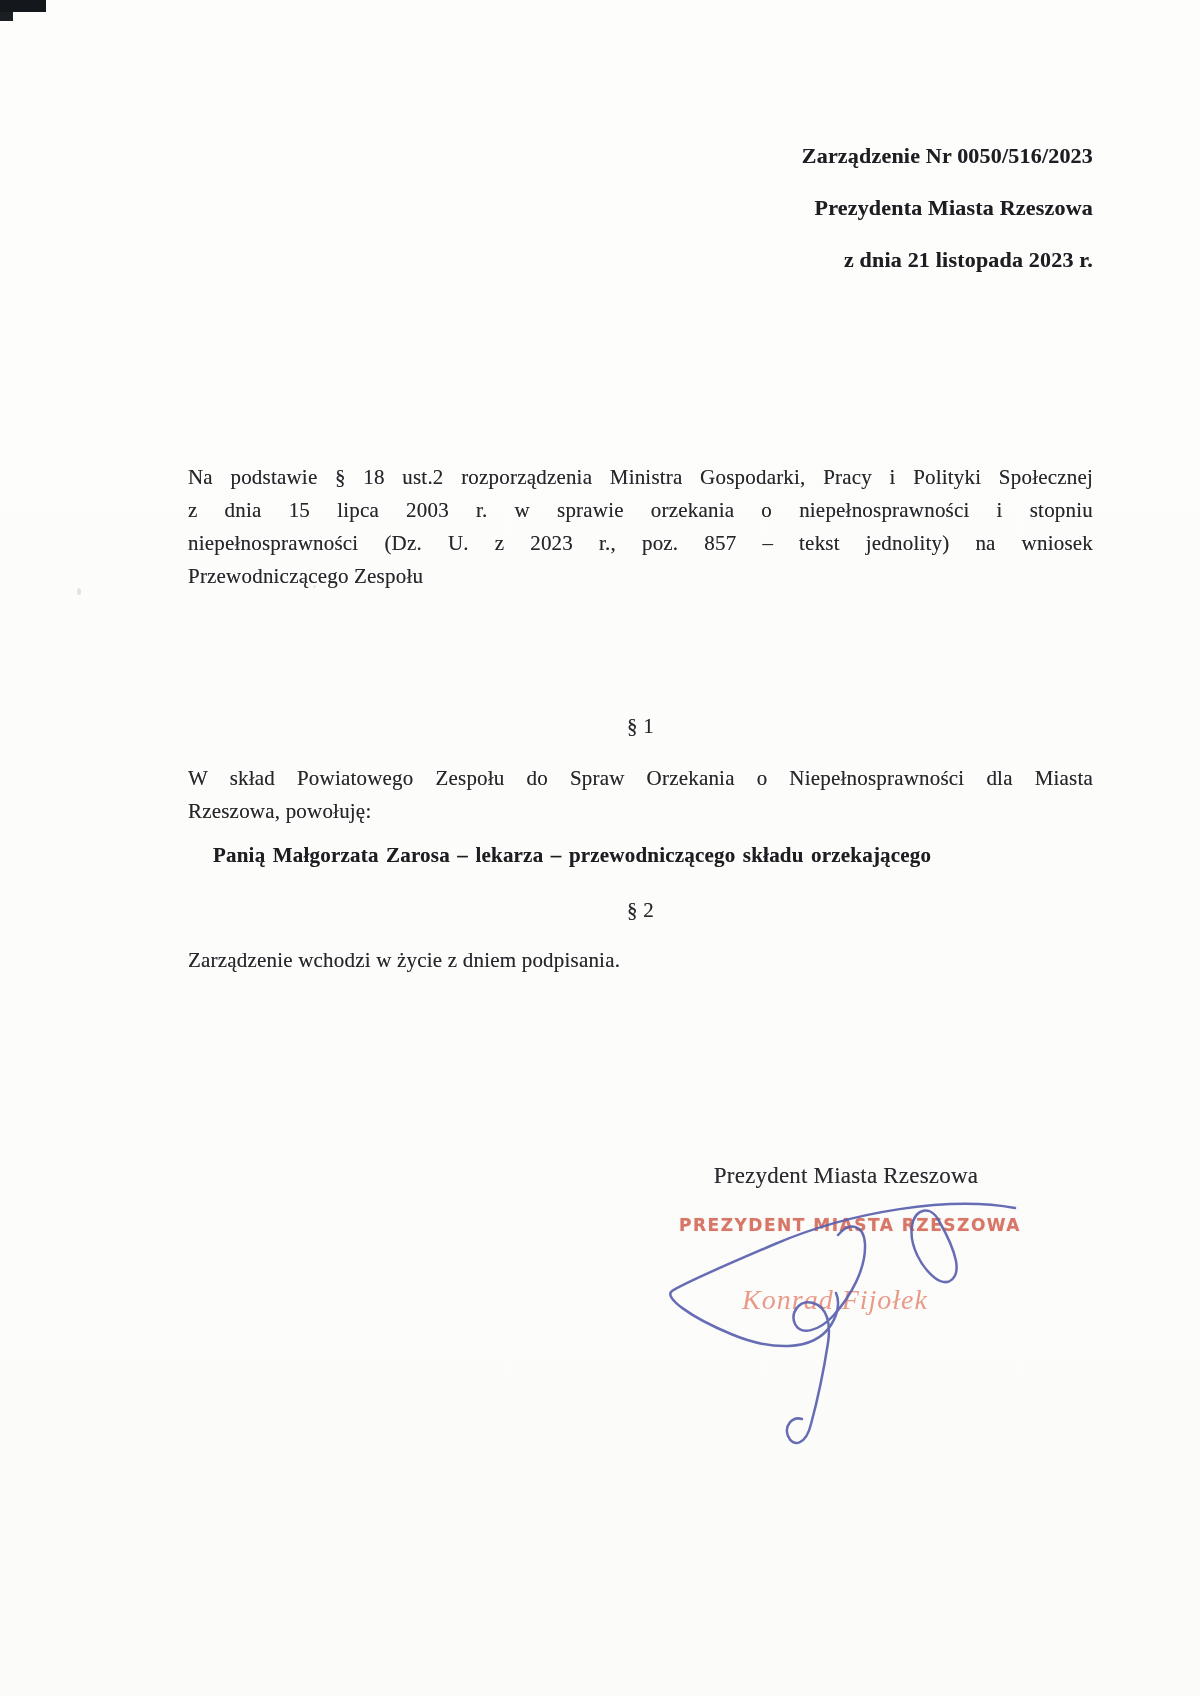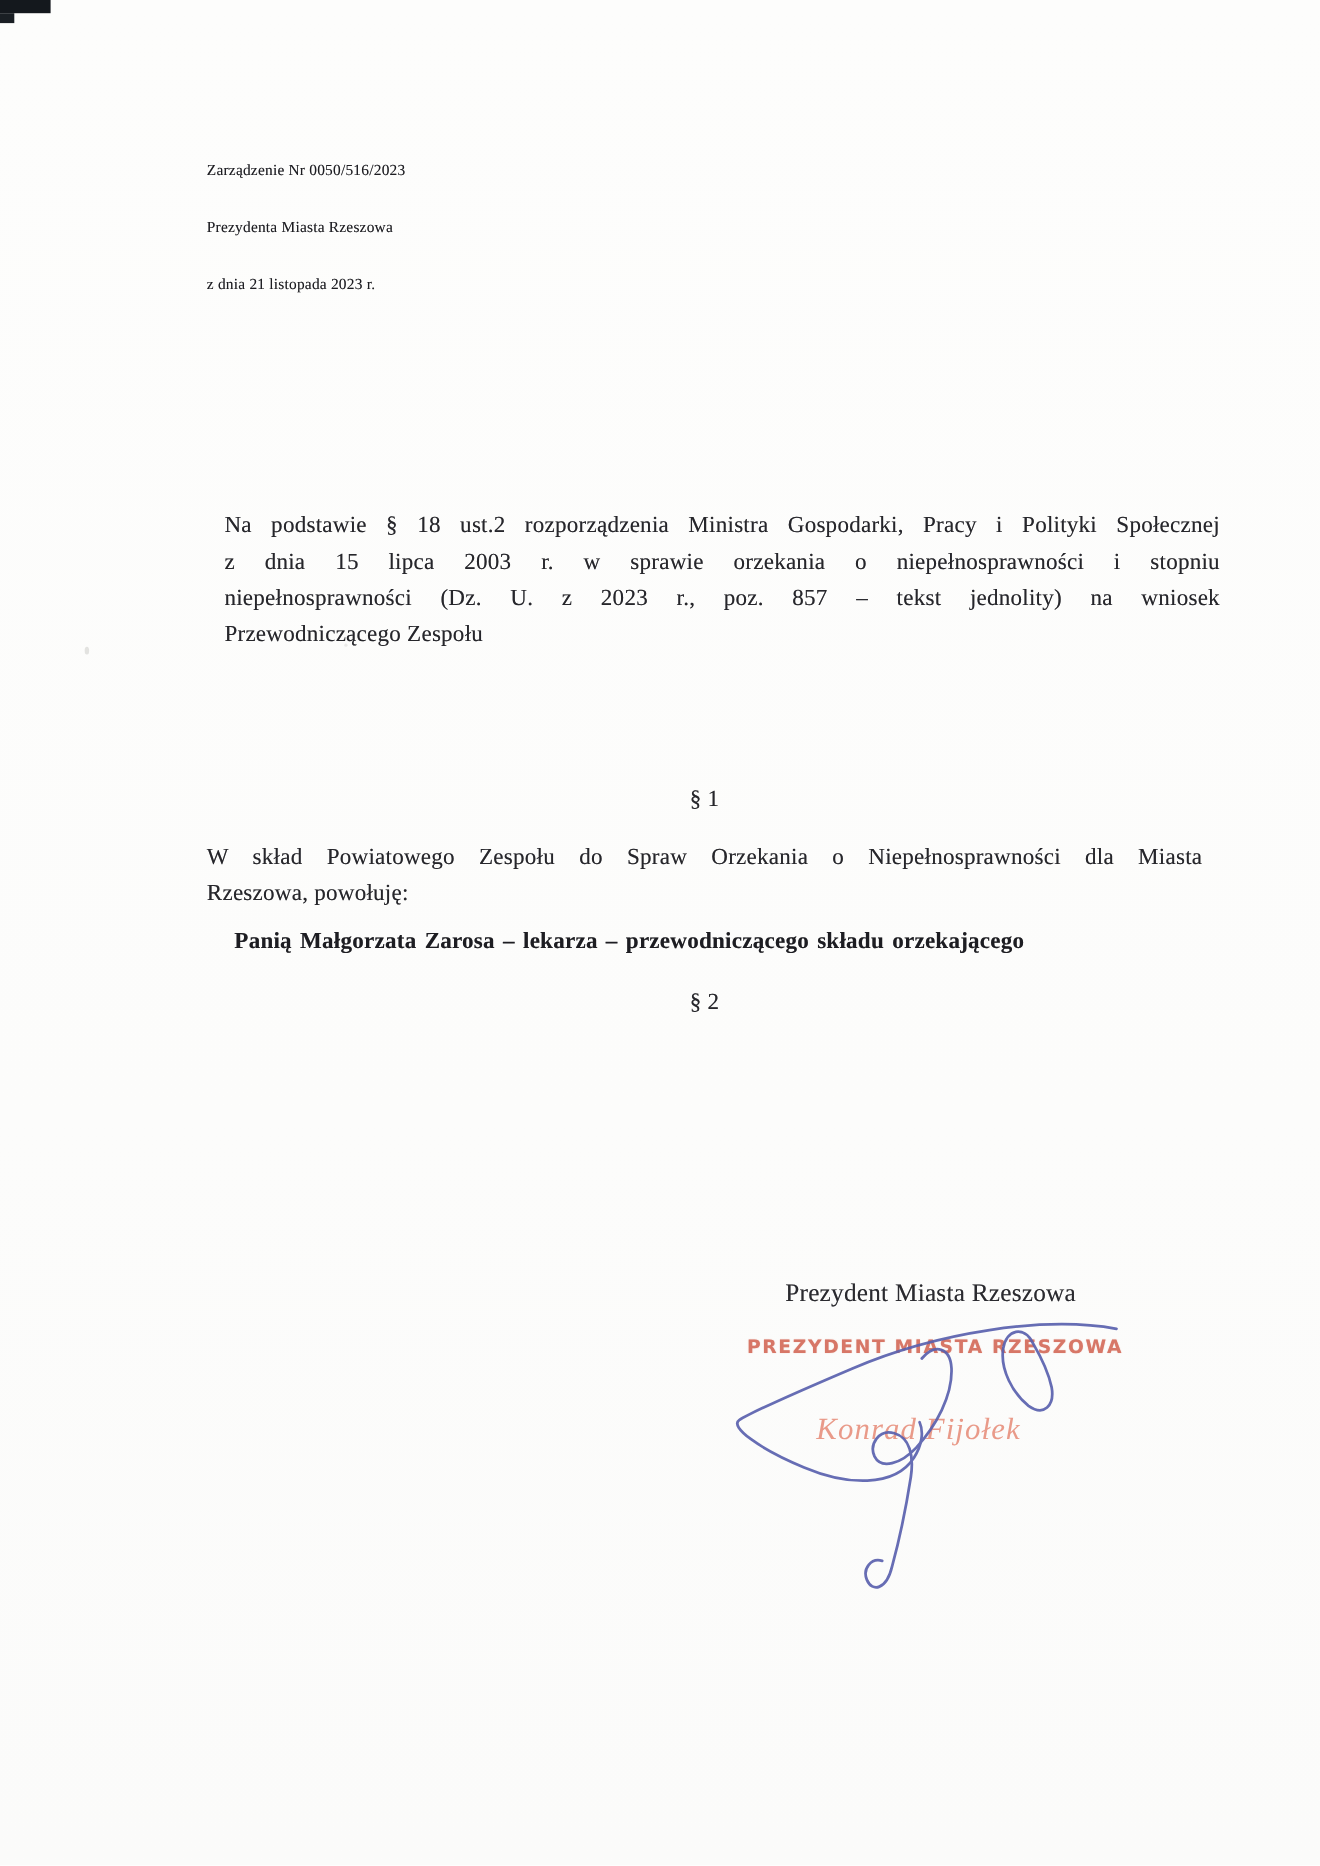--- a/index.html
+++ b/index.html
@@ -18,21 +18,21 @@
   
   .scan-mark{position:absolute;left:0;top:0;width:46px;height:12px;background:#14181d;}
   .scan-mark2{position:absolute;left:0;top:12px;width:13px;height:9px;background:#1a1f24;}
   .speck{position:absolute;background:#c9c9c6;border-radius:50%;}
 
   .txt{letter-spacing:.2px;text-shadow:0 0 .5px rgba(30,30,35,.45);}
 
   
   .title-block{
     position:absolute;left:188px;width:905px;top:130px;
-    text-align:left;font-weight:normal;font-size:14px;line-height:52px;color:#1d1d22;
+    text-align:right;font-weight:bold;font-size:22px;line-height:52px;color:#1d1d22;
   }
 
   
   .col{position:absolute;left:188px;width:905px;font-size:21px;line-height:33px;color:#26262b;}
   .jline{text-align:justify;text-align-last:justify;}
   .jline.last{text-align:justify;text-align-last:auto;}
   .center-line{text-align:center;}
   .bold-line{font-weight:bold;color:#1d1d22;word-spacing:2px;}
 
   
@@ -64,39 +64,40 @@
   <div class="speck" style="left:77px;top:588px;width:4px;height:7px;opacity:.5"></div>
   <div class="speck" style="left:313px;top:585px;width:3px;height:3px;opacity:.35"></div>
 
   <div class="title-block txt">
     <div>Zarządzenie Nr 0050/516/2023</div>
     <div>Prezydenta Miasta Rzeszowa</div>
     <div>z dnia 21 listopada 2023 r.</div>
   </div>
 
 
-  <div class="col txt" style="top:461px;margin-left:16px;">
+  <div class="col txt" style="top:461px;">
     <div class="jline">Na podstawie § 18 ust.2 rozporządzenia Ministra Gospodarki, Pracy i Polityki Społecznej</div>
     <div class="jline">z dnia 15 lipca 2003 r. w sprawie orzekania o niepełnosprawności i stopniu</div>
     <div class="jline">niepełnosprawności (Dz. U. z 2023 r., poz. 857 – tekst jednolity) na wniosek</div>
     <div class="jline last">Przewodniczącego Zespołu</div>
   </div>
 
 
   <div class="col txt center-line" style="top:710px;">§ 1</div>
 
   <div class="col txt" style="top:762px;">
     <div class="jline">W skład Powiatowego Zespołu do Spraw Orzekania o Niepełnosprawności dla Miasta</div>
     <div class="jline last">Rzeszowa, powołuję:</div>
   </div>
 
   <div class="col txt bold-line" style="top:839px;margin-left:25px;">Panią Małgorzata Zarosa – lekarza – przewodniczącego składu orzekającego</div>
 
   <div class="col txt center-line" style="top:894px;">§ 2</div>
 
+  <div class="col txt" style="top:944px;">Zarządzenie wchodzi w życie z dniem podpisania.</div>
 
   <div class="sig-role txt">Prezydent Miasta Rzeszowa</div>
 
   <div class="stamp1" style="color: rgb(208, 90, 71);">PREZYDENT MIASTA RZESZOWA</div>
 
   <div class="stamp2" style="color: rgb(230, 138, 118);">Konrad Fijołek</div>
 
   <svg class="sig-svg" width="440" height="260" viewBox="0 0 440 260">
     <g fill="none" stroke-width="2.5" stroke-linecap="round" stroke-linejoin="round" opacity="0.92">
       <path d="M 415 13 C 350 1 252 16 175 49 C 128 69 84 88 72 96 C 63 102 90 122 131 139 C 169 155 213 158 231 130 C 238 119 240 107 236 98" stroke="#5a61ae"></path>

